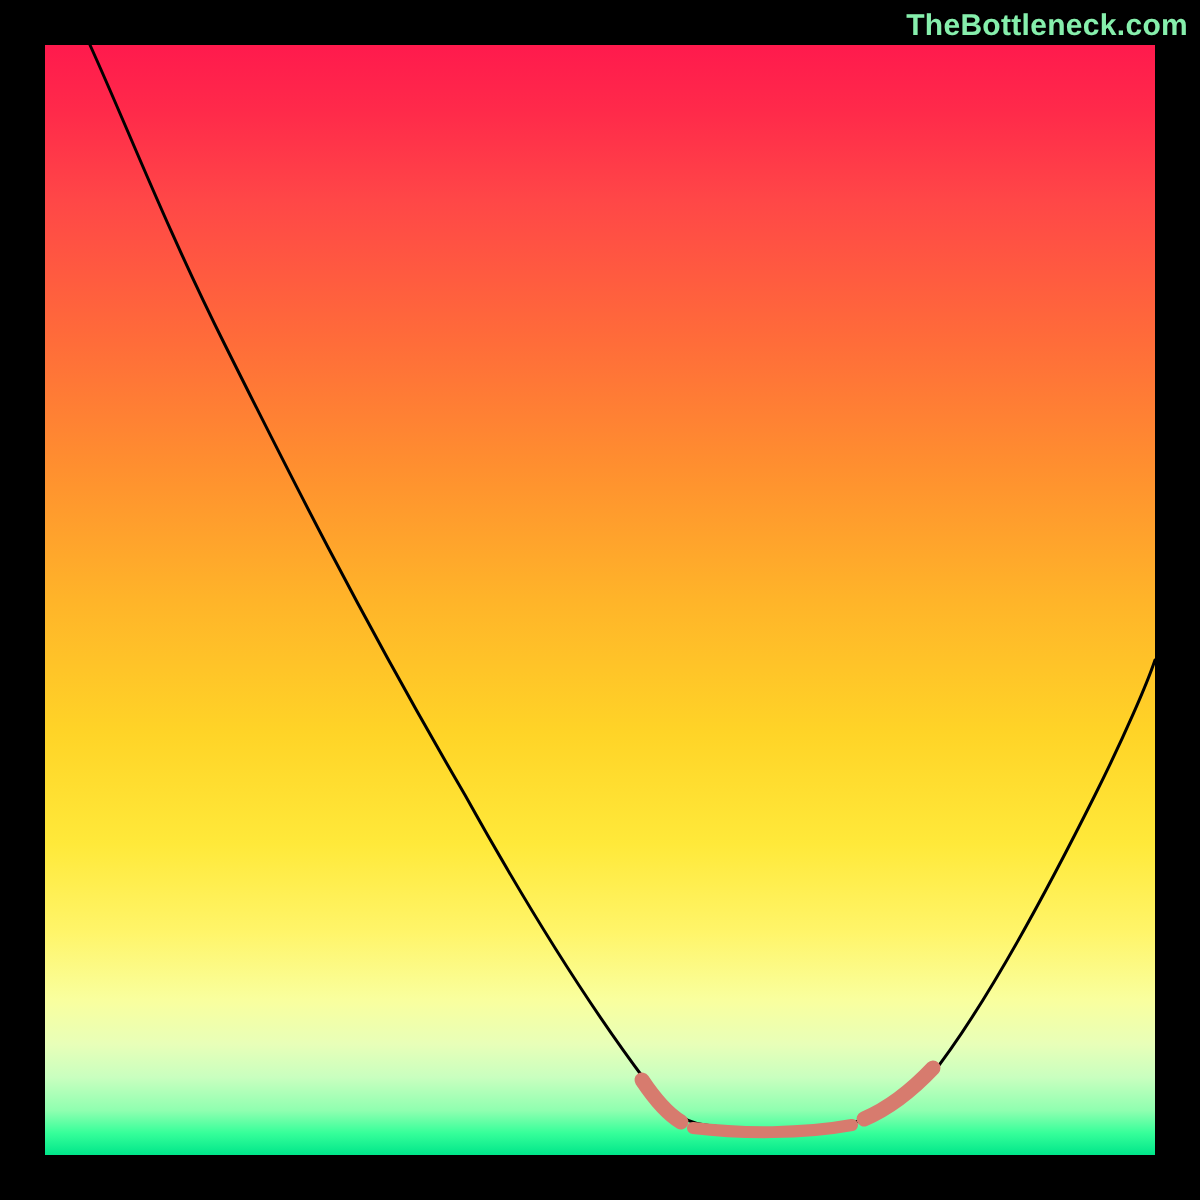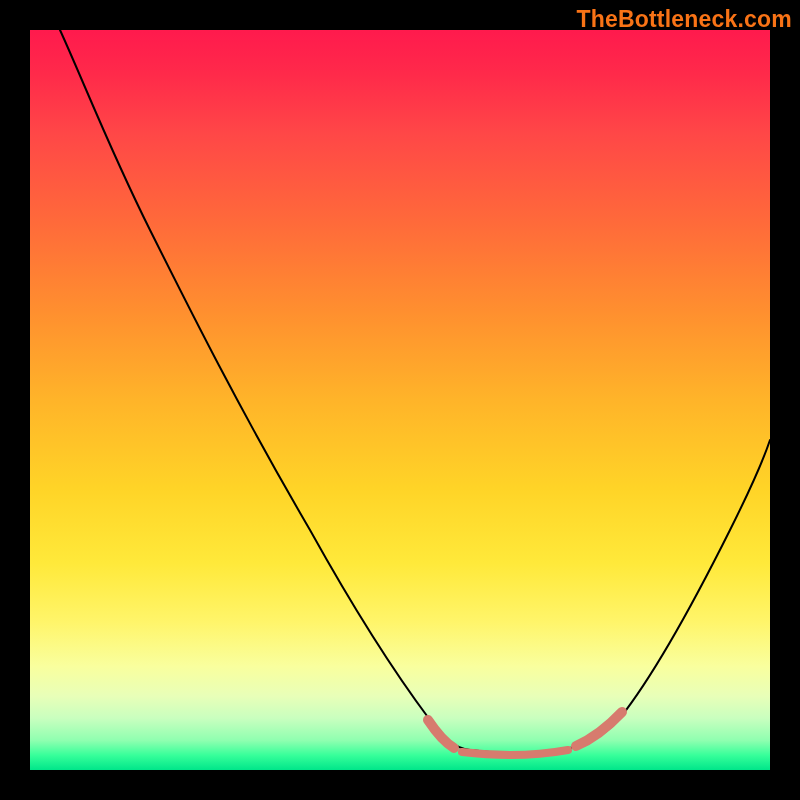--- a/index.html
+++ b/index.html
@@ -39,23 +39,23 @@
       #c9ffbf 93%,
       #8fffb0 96%,
       #37ff9a 98%,
       #00e68a 100%
     );
   }
   .attribution {
     position: absolute;
     top: 6px;
     right: 8px;
-    font-size: 23px;
+    font-size: 20px;
     font-weight: 600;
-    color: #f97316;
+    color: #86efac;
     letter-spacing: 0.2px;
     user-select: none;
   }
   svg.curve {
     position: absolute;
     left: 0;
     top: 0;
     width: 740px;
     height: 740px;
     overflow: visible;

